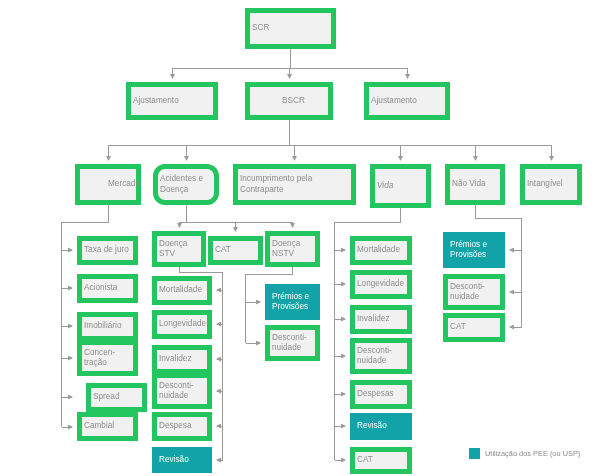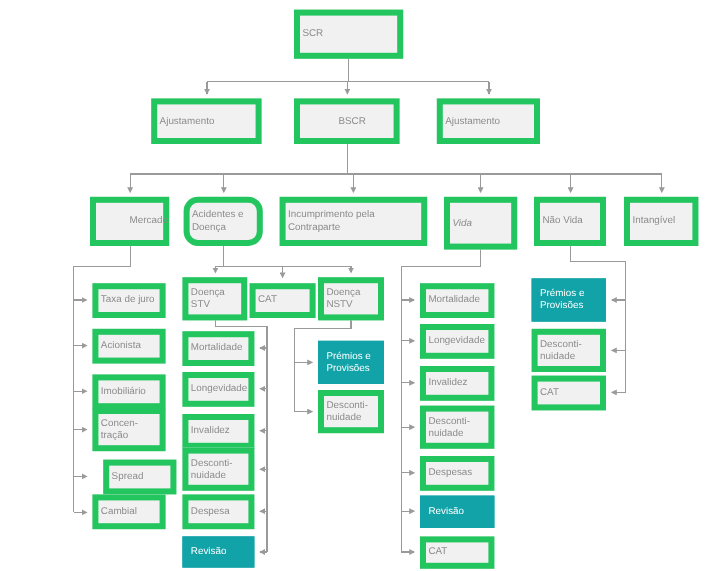--- a/index.html
+++ b/index.html
@@ -269,14 +269,18 @@
       </div>
       <div class="node" style="left: 443px; top: 274px; width: 62px; height: 36px;">
         <span class="lbl">Desconti-
 nuidade</span>
       </div>
       <div class="node" style="left: 443px; top: 313px; width: 62px; height: 29px;">
         <span class="lbl">CAT</span>
       </div>
     </div>
 
+  <div class="legend" style="left:469px; top:448px;">
+    <span class="swatch"></span>
+    <span class="legend-text">Utilização dos PEE (ou USP)</span>
+  </div>
 
 </div>
 
 </body></html>

